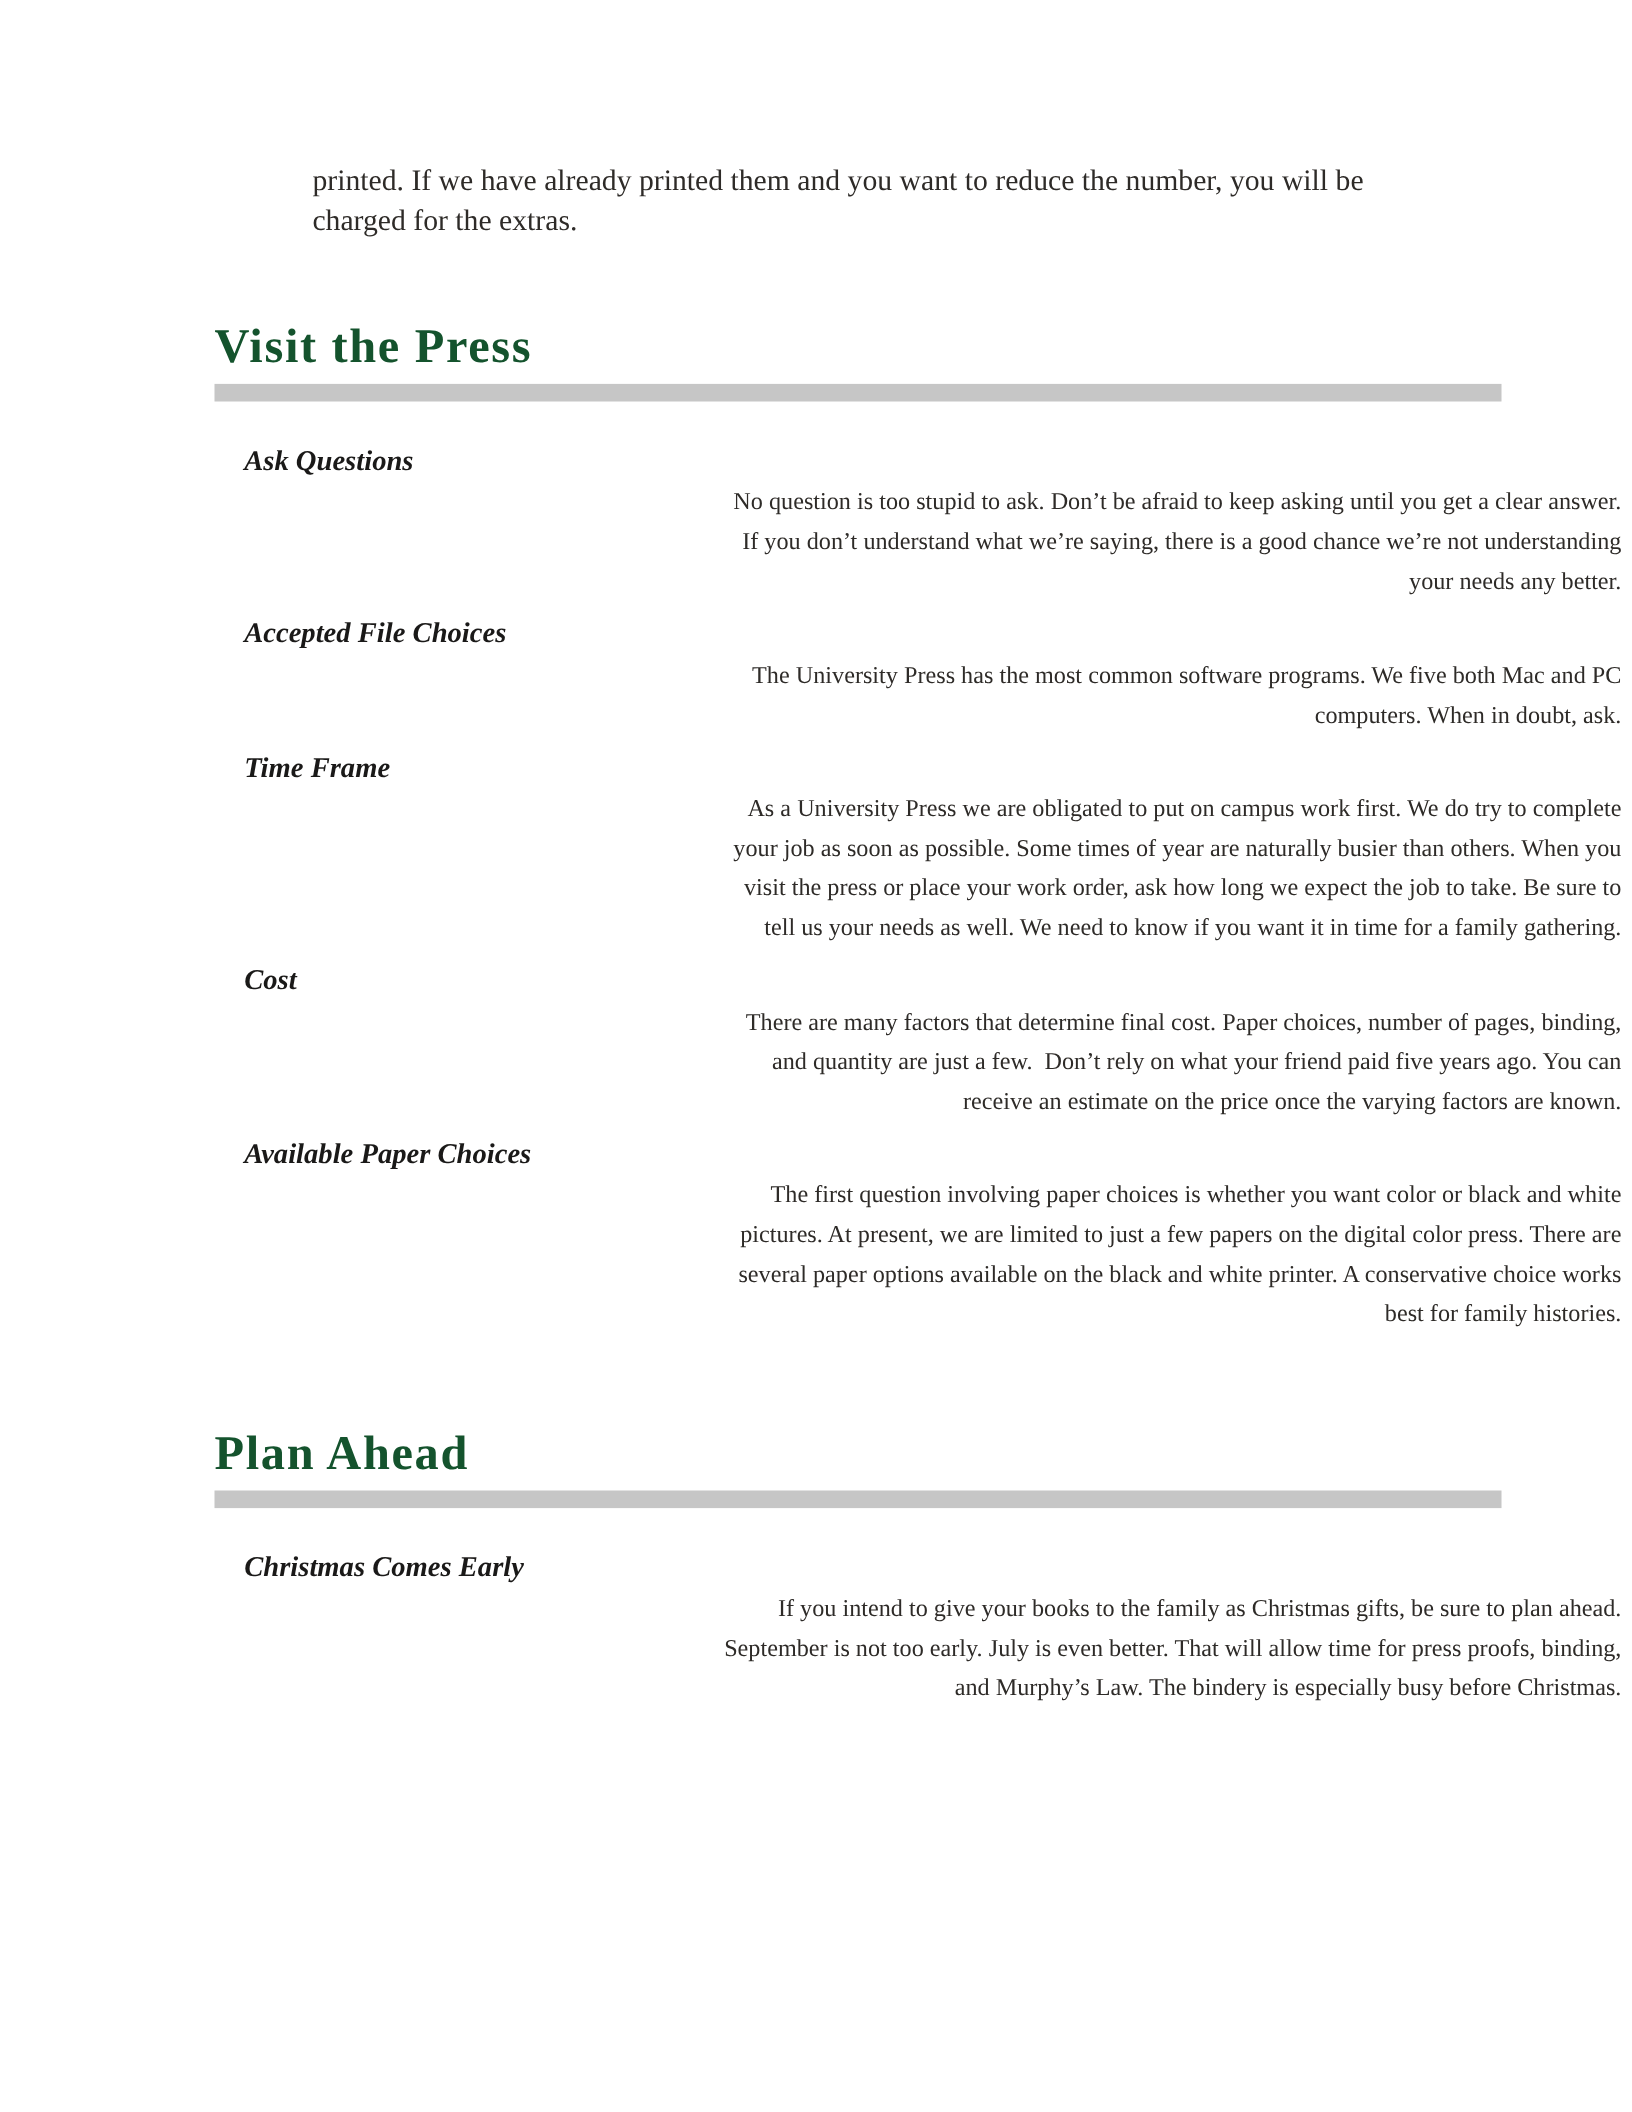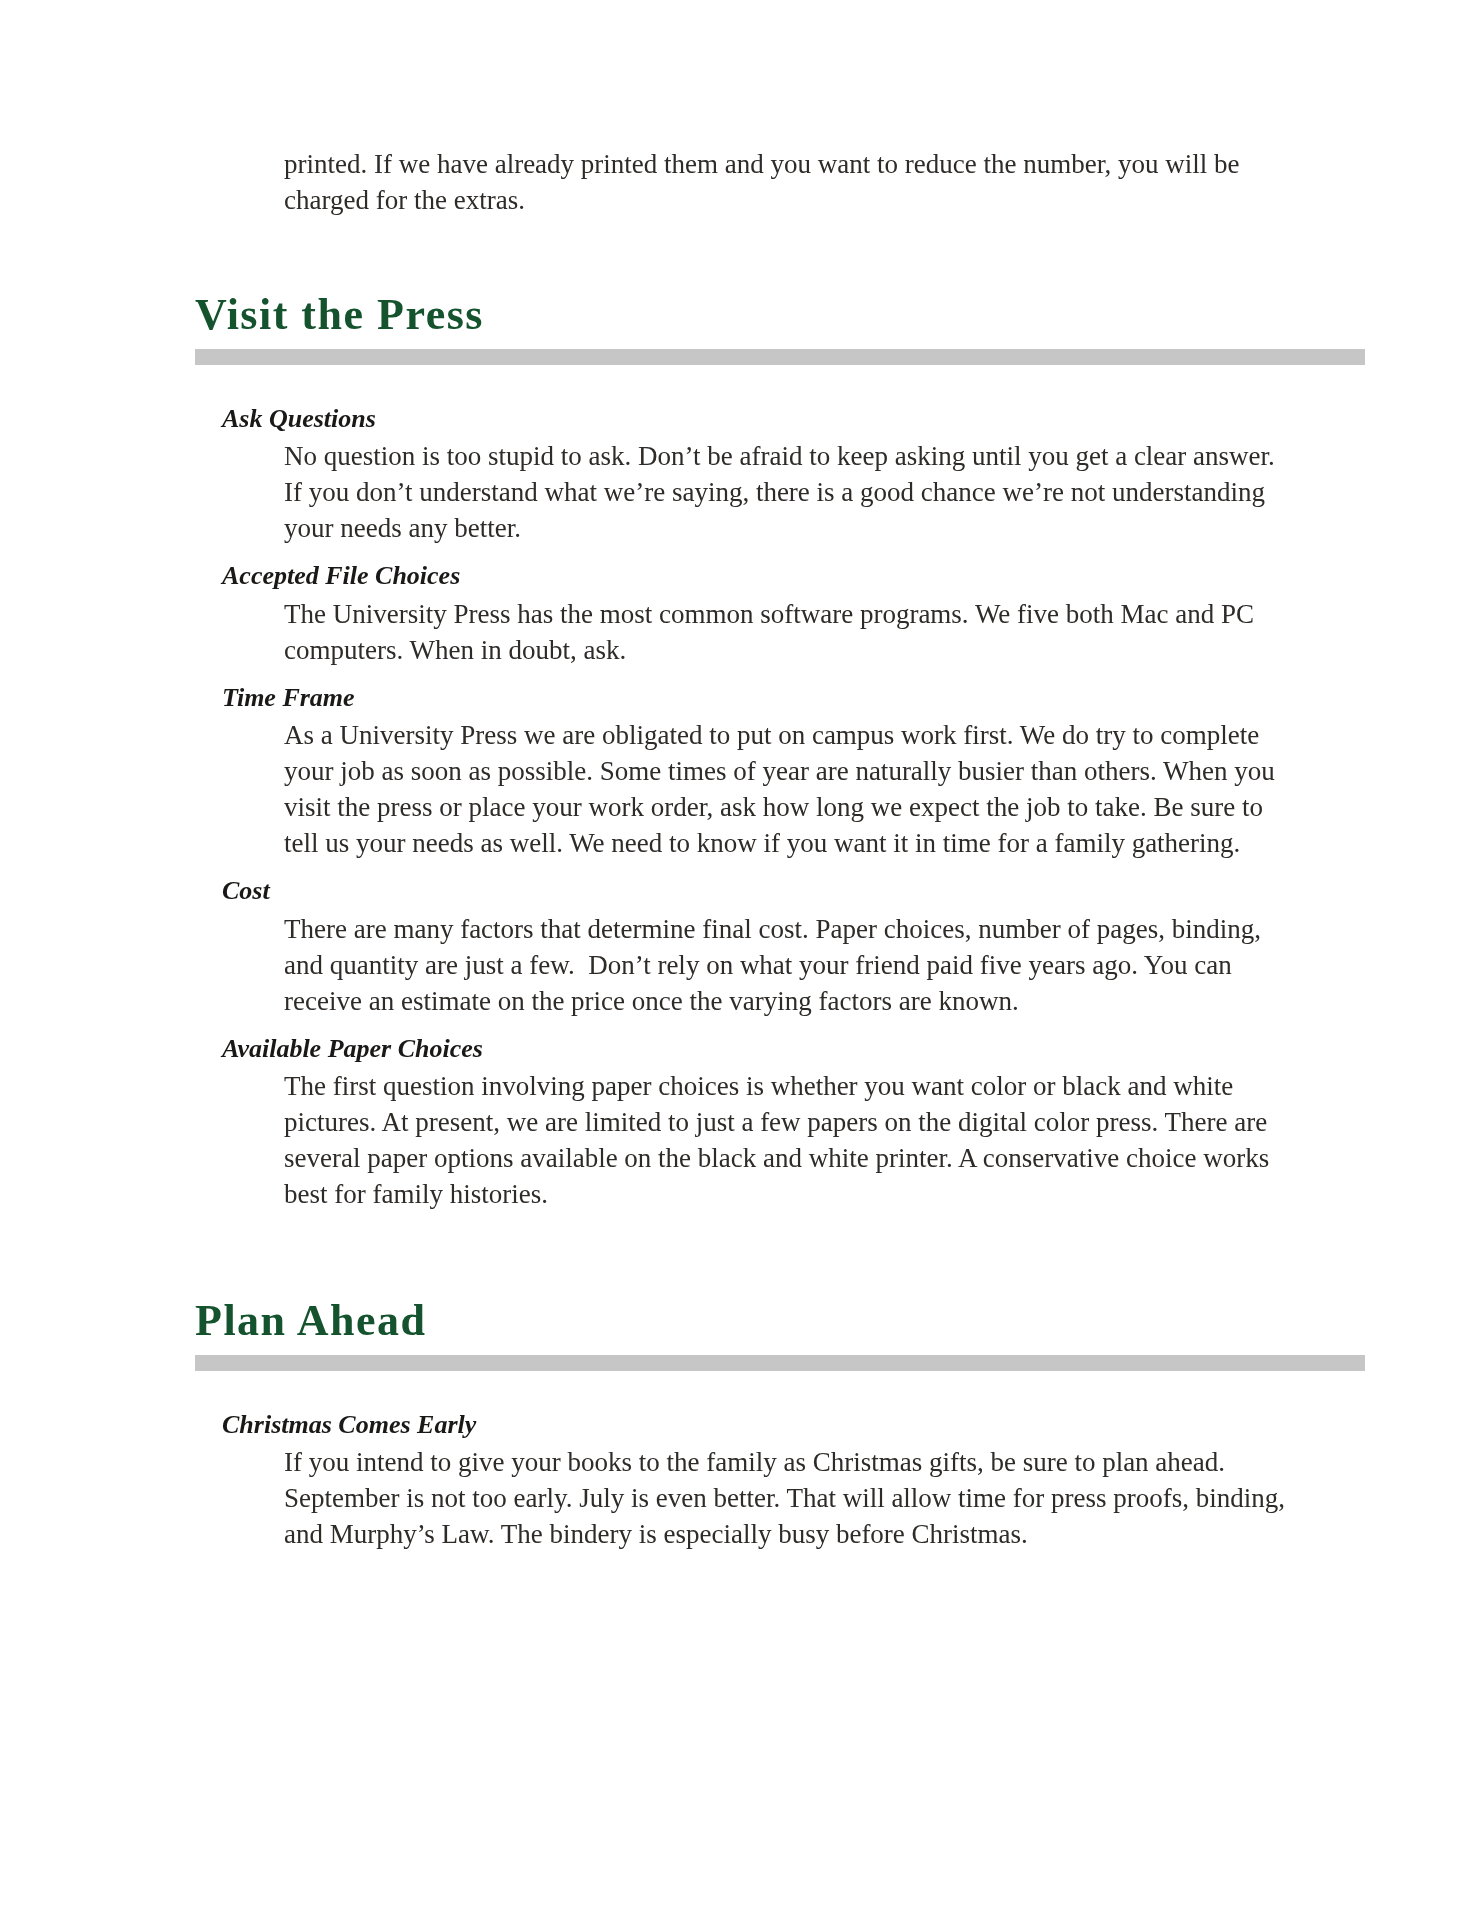--- a/index.html
+++ b/index.html
@@ -47,24 +47,25 @@
     line-height: 1.25;
     font-weight: bold;
     font-style: italic;
     color: #1a1918;
   }
   .sub.first h2 {
     margin-top: 38px;
   }
   .sub p {
     margin: 0 0 0 89px;
-    font-size: 27px;
+    font-size: 22px;
     line-height: 36px;
     white-space: pre-line;
     width: 1190px;
+    text-align: right;
   }
 </style>
 </head>
 <body>
 
 <div class="page">
   <main class="content">
 
     <p class="intro">printed. If we have already printed them and you want to reduce the number, you will be
 charged for the extras.</p>

